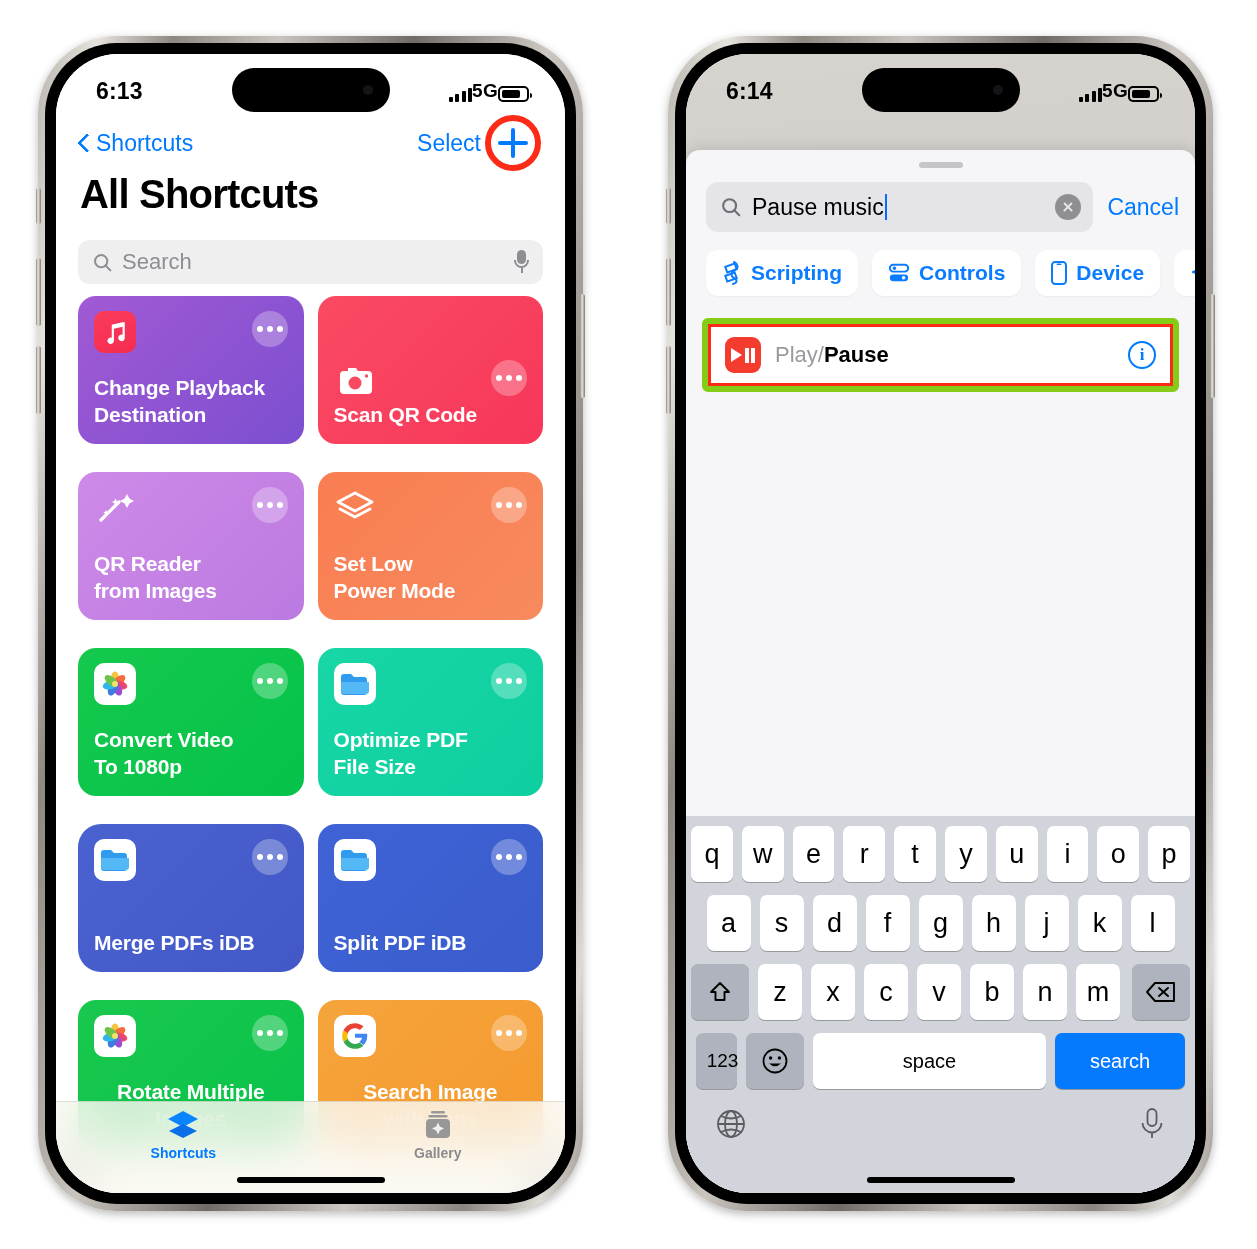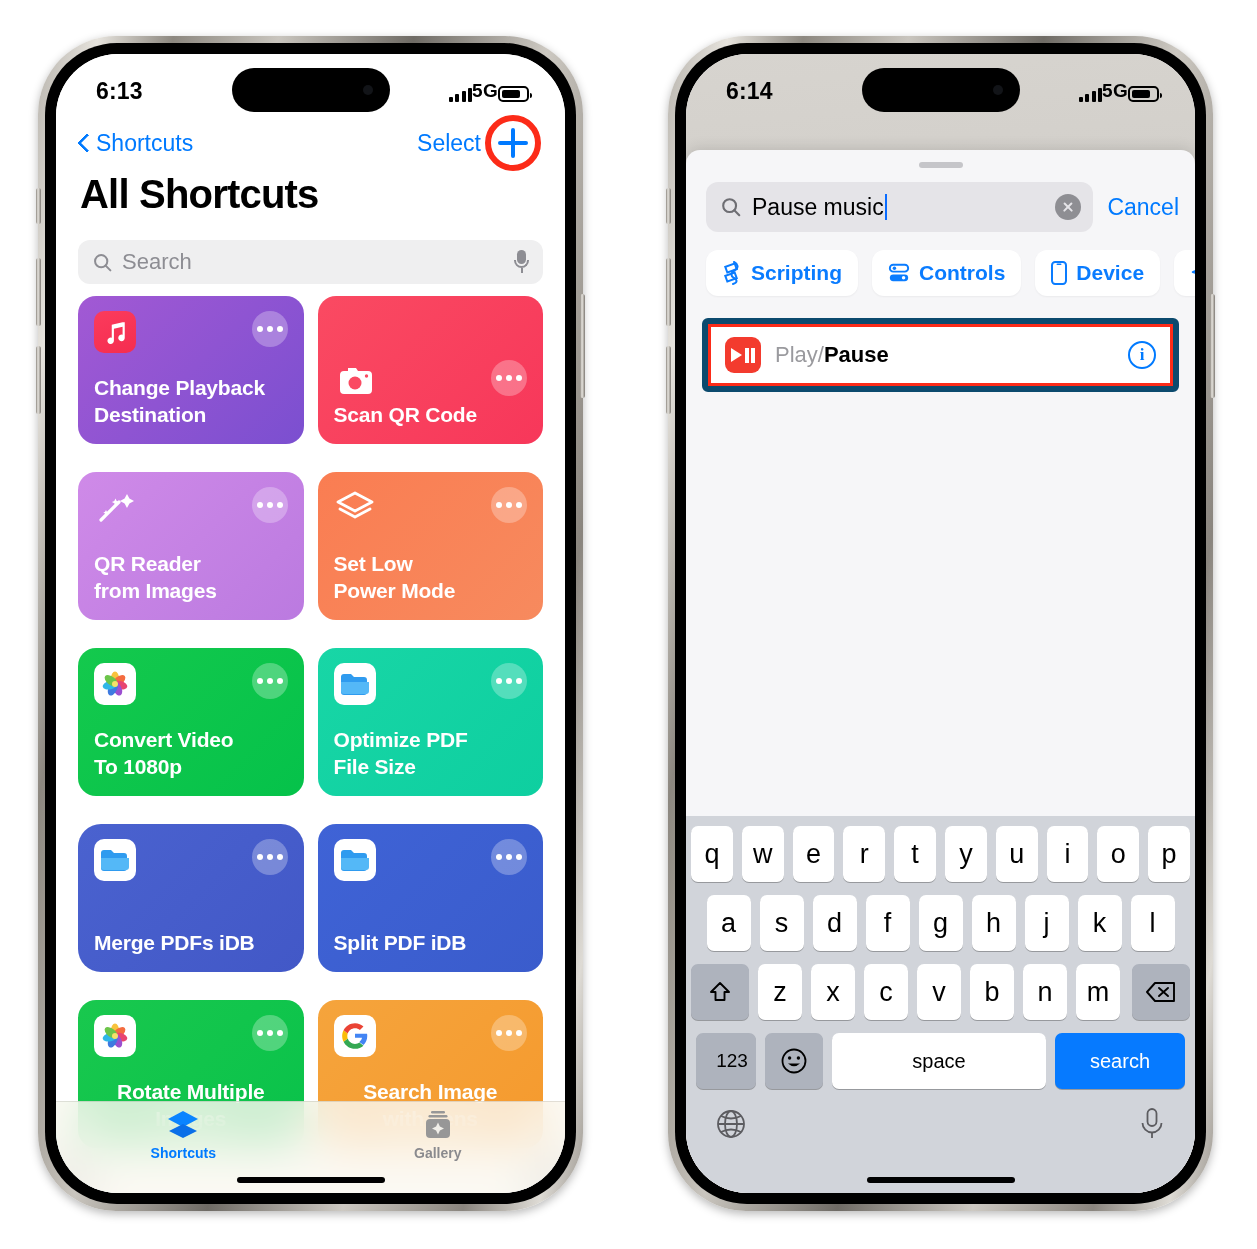--- a/index.html
+++ b/index.html
@@ -162,21 +162,21 @@
     width:12px; height:2.4px; background:#e5e4e8; border-radius:2px; }
   .clear-btn::before { transform:rotate(45deg);} .clear-btn::after{ transform:rotate(-45deg);}
   .cancel-btn { color:#007aff; font-size:23px; white-space:nowrap; }
 
   .chips { position:absolute; top:100px; left:20px; right:0; display:flex; gap:14px; }
   .chip { height:46px; background:#fff; border-radius:12px; display:flex;
     align-items:center; gap:9px; padding:0 16px; color:#0a7cff; font-size:21px;
     font-weight:600; white-space:nowrap; flex:none; box-shadow:0 1px 2px rgba(0,0,0,.05); }
 
   .result-highlight { position:absolute; top:168px; left:16px; right:16px;
-    border:6px solid #0c4a6e; border-radius:6px; padding:3px; background:#fc2b18; }
+    border:6px solid #84cc16; border-radius:6px; padding:3px; background:#fc2b18; }
   .result-row { background:#fff; height:56px; display:flex; align-items:center;
     padding:0 14px; gap:14px; }
   .res-icon { width:36px; height:36px; border-radius:9px; background:#f33b2e;
     display:flex; align-items:center; justify-content:center; gap:3px; flex:none; }
   .res-icon .tri { width:0;height:0;border-left:11px solid #fff;
     border-top:7.5px solid transparent;border-bottom:7.5px solid transparent; }
   .res-icon .pz { display:flex; gap:2.5px; }
   .res-icon .pz i { display:block; width:3.5px; height:15px; background:#fff; }
   .res-text { font-size:22px; flex:1; }
   .res-text .dim { color:#9a9a9e; }
@@ -185,21 +185,21 @@
     display:flex; align-items:center; justify-content:center; color:#007aff;
     font-size:17px; font-weight:700; font-family:"Liberation Serif", serif; flex:none; }
 
   .kb { position:absolute; left:0; right:0; bottom:0; height:377px; background:#d1d4da; }
   .kb-rows { padding: 10px 5px 0; }
   .kb-row { display:flex; justify-content:center; gap:9px; margin-bottom:13px; }
   .key { width:44px; height:56px; background:#fff; border-radius:7px;
     display:flex; align-items:center; justify-content:center;
     font-size:27px; color:#000; box-shadow:0 1px 0 rgba(0,0,0,.28); }
   .key.wide { width:58px; background:#aeb3bd; }
-  .key.num  { width:60px; background:#aeb3bd; font-size:19px;padding-left:12px; }
+  .key.num  { width:41px; background:#aeb3bd; font-size:19px;padding-left:12px; }
   .key.space{ flex:1; max-width:264px; font-size:20px; }
   .key.search{ width:130px; background:#067aff; color:#fff; font-size:20px; }
   .kb-bottom { display:flex; justify-content:center; gap:9px; margin-bottom:8px;
     padding:0 5px; align-items:center; }
   .kb-footer { position:absolute; bottom:52px; left:0; right:0;
     display:flex; justify-content:space-between; padding:0 28px; }
 
   svg { display:block; }
 </style>
 </head>

